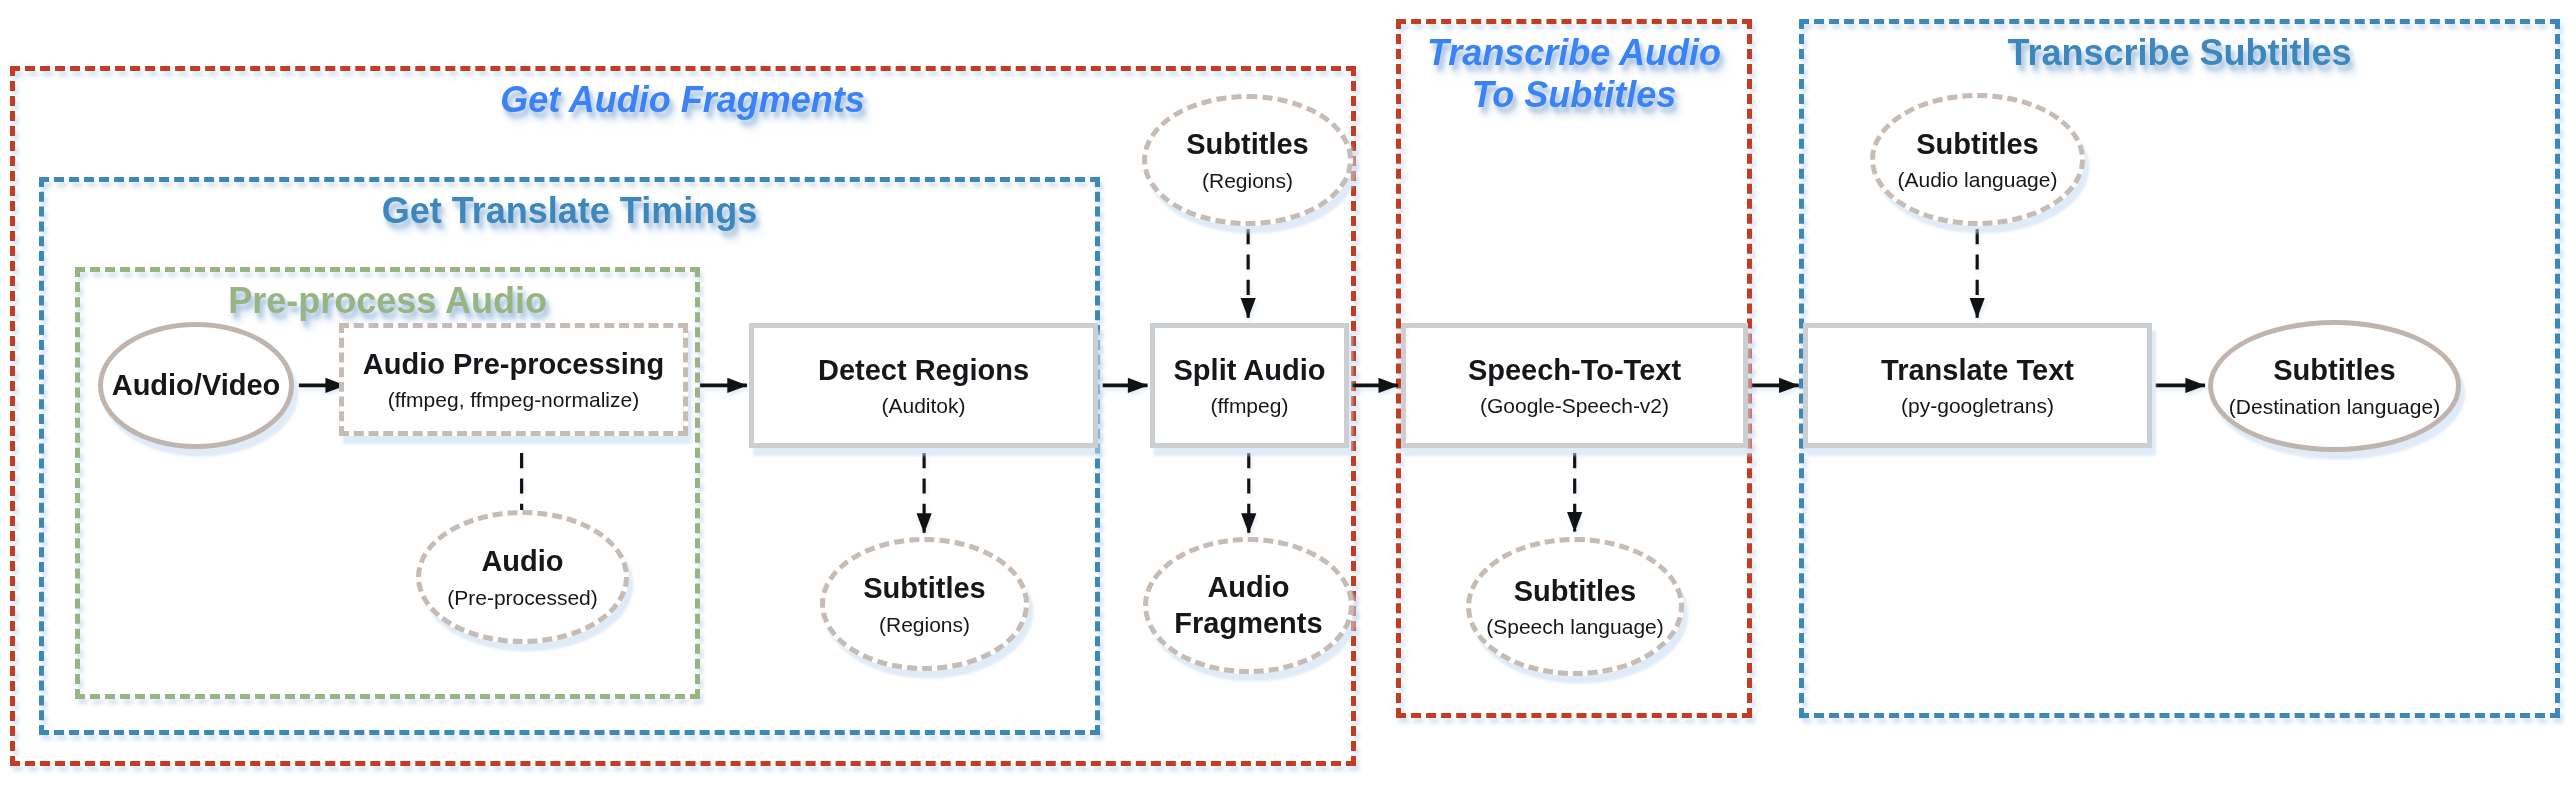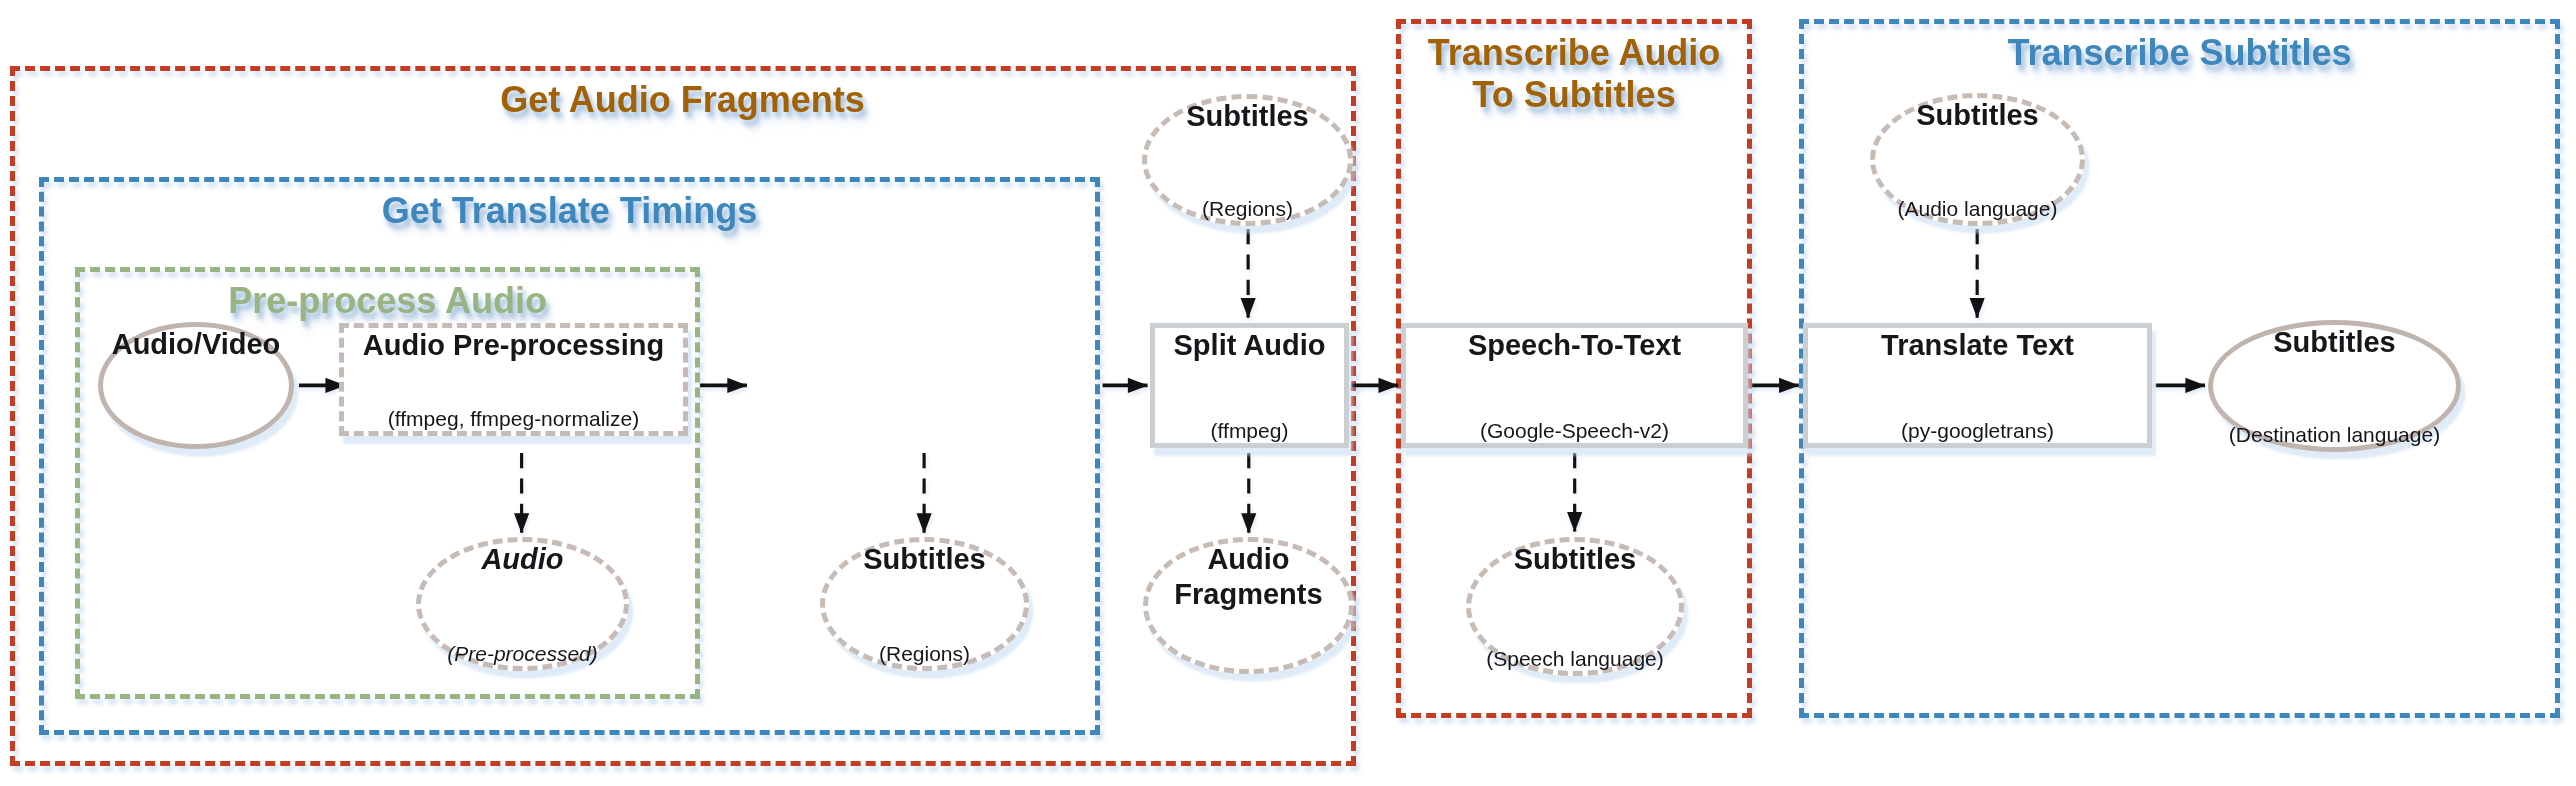--- a/index.html
+++ b/index.html
@@ -15,32 +15,32 @@
     filter:drop-shadow(3.8px 5.7px 1.9px rgba(173,201,231,.55));
   }
   .g-red{border-color:#c43d22;}
   .g-blue{border-color:#3d87bd;}
   .g-green{border-color:#97b482;}
   .gtitle{
     position:absolute;left:0;right:0;top:7.6px;text-align:center;
     font-size:36px;font-weight:bold;line-height:1.18;white-space:pre-line;
     text-shadow:3.2px 5.7px 5px rgba(137,171,208,.55);
   }
-  .g-red  .gtitle{color:#a16207;}
+  .g-red  .gtitle{color:#3b82f6;font-style:italic;}
   .g-blue .gtitle{color:#3d87bd;}
   .g-green .gtitle{color:#97b482;}
 
   
   #arrow-layer{position:absolute;left:0;top:0;z-index:2;pointer-events:none;
     filter:drop-shadow(1.9px 3.8px 1.9px rgba(173,201,231,.4));}
 
   
   .node{
     position:absolute;background:#ffffff;z-index:3;
-    display:flex;flex-direction:column;align-items:center;justify-content:space-between;
+    display:flex;flex-direction:column;align-items:center;justify-content:center;
     text-align:center;
   }
   .rect{
     border:5px solid #cccfd2;
     box-shadow:4.4px 7.6px 2.5px rgba(196,219,240,.55);
   }
   .rect.dashed{border-style:dashed;border-color:#c7bcb5;}
   .ellipse{
     border:5px solid #c0b5ae;border-radius:50%;
     box-shadow:4.4px 7.6px 2.5px rgba(196,219,240,.55);
@@ -99,20 +99,24 @@
 
   <div class="node ellipse" style="left:98px;top:322px;width:196px;height:127px;">
     <div class="nlabel">Audio/Video</div>
   </div>
 
   <div class="node rect dashed" style="left:339px;top:323px;width:349px;height:113px;">
     <div class="nlabel">Audio Pre-processing</div>
     <div class="nsub">(ffmpeg, ffmpeg-normalize)</div>
   </div>
 
+  <div class="node rect" style="left:749px;top:323px;width:349px;height:125px;">
+    <div class="nlabel">Detect Regions</div>
+    <div class="nsub">(Auditok)</div>
+  </div>
 
   <div class="node rect" style="left:1150px;top:323px;width:199px;height:125px;">
     <div class="nlabel">Split Audio</div>
     <div class="nsub">(ffmpeg)</div>
   </div>
 
   <div class="node rect" style="left:1401px;top:323px;width:347px;height:125px;">
     <div class="nlabel">Speech-To-Text</div>
     <div class="nsub">(Google-Speech-v2)</div>
   </div>
@@ -130,21 +134,21 @@
   <div class="node ellipse dashed" style="left:1142px;top:94px;width:211px;height:132px;">
     <div class="nlabel">Subtitles</div>
     <div class="nsub">(Regions)</div>
   </div>
 
   <div class="node ellipse dashed" style="left:1870px;top:93px;width:215px;height:133px;">
     <div class="nlabel">Subtitles</div>
     <div class="nsub">(Audio language)</div>
   </div>
 
-  <div class="node ellipse dashed" style="left:416px;top:537px;width:213px;height:134px;font-style:italic;">
+  <div class="node ellipse dashed" style="left:416px;top:510px;width:213px;height:134px;">
     <div class="nlabel">Audio</div>
     <div class="nsub">(Pre-processed)</div>
   </div>
 
   <div class="node ellipse dashed" style="left:820px;top:537px;width:209px;height:134px;">
     <div class="nlabel">Subtitles</div>
     <div class="nsub">(Regions)</div>
   </div>
 
   <div class="node ellipse dashed" style="left:1143px;top:537px;width:211px;height:137px;">

